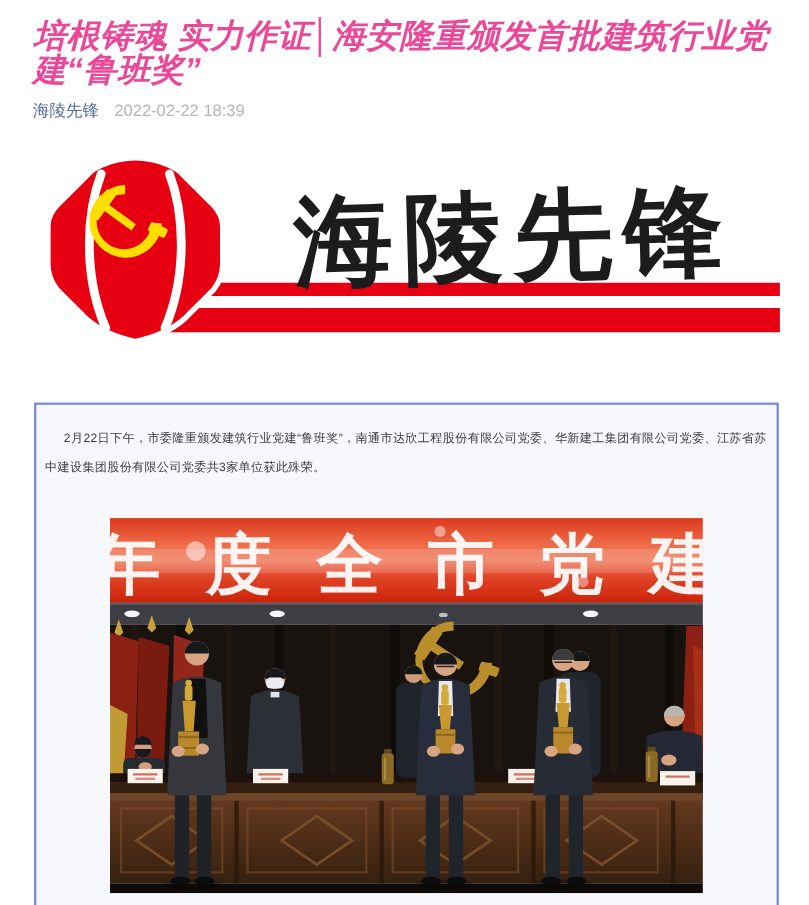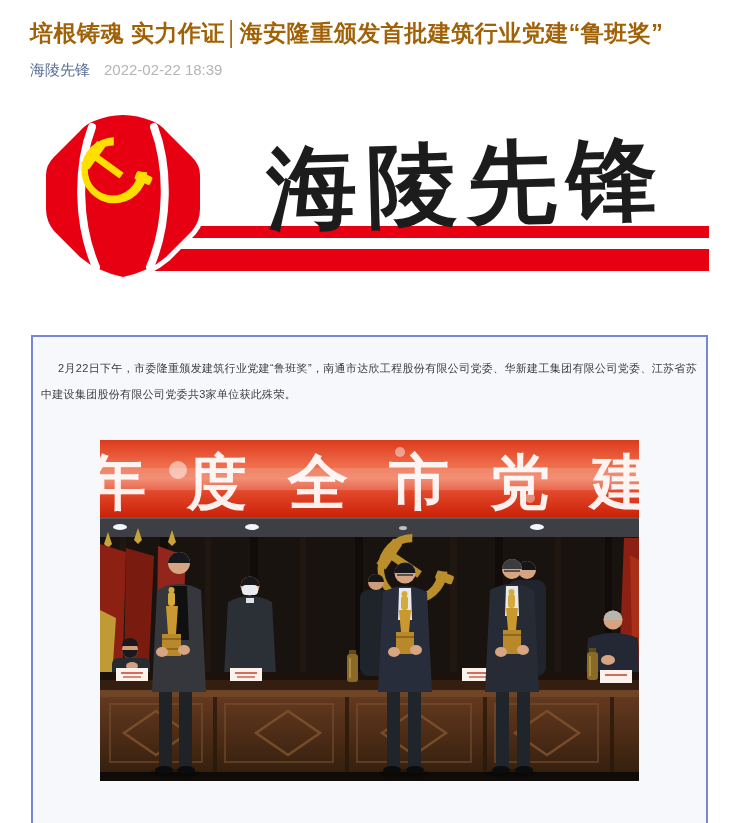--- a/index.html
+++ b/index.html
@@ -2,22 +2,22 @@
 <html><head>
 <meta charset="utf-8">
 <style>
   html,body{margin:0;padding:0;}
   body{
     width:735px;height:823px;background:#ffffff;overflow:hidden;position:relative;
     font-family:"Liberation Sans","DejaVu Sans",sans-serif;
   }
   .page{width:735px;padding:0 28px 0 30px;box-sizing:border-box;}
   h1.title{
-    margin:18px 0 0 0;font-size:23px;line-height:31px;font-weight:700;
-    color:#a16207;letter-spacing:.5px;
+    margin:18px 0 0 0;font-size:30px;line-height:31px;font-weight:700;
+    color:#ec4899;letter-spacing:.5px;font-style:italic;
   }
   .meta{margin-top:12px;font-size:15px;line-height:18px;}
   .meta .account{color:#576b95;margin-right:14px;cursor:pointer;}
   .meta .time{color:#b5b5b5;}
   .banner{margin-top:26px;width:680px;height:185px;position:relative;}
   .content-box{
     margin-top:45px;margin-left:1px;width:677px;height:510px;
     box-sizing:border-box;border:2px solid #7687d4;background:#f7f8fc;
     padding:18px 9px 0 8px;
   }

